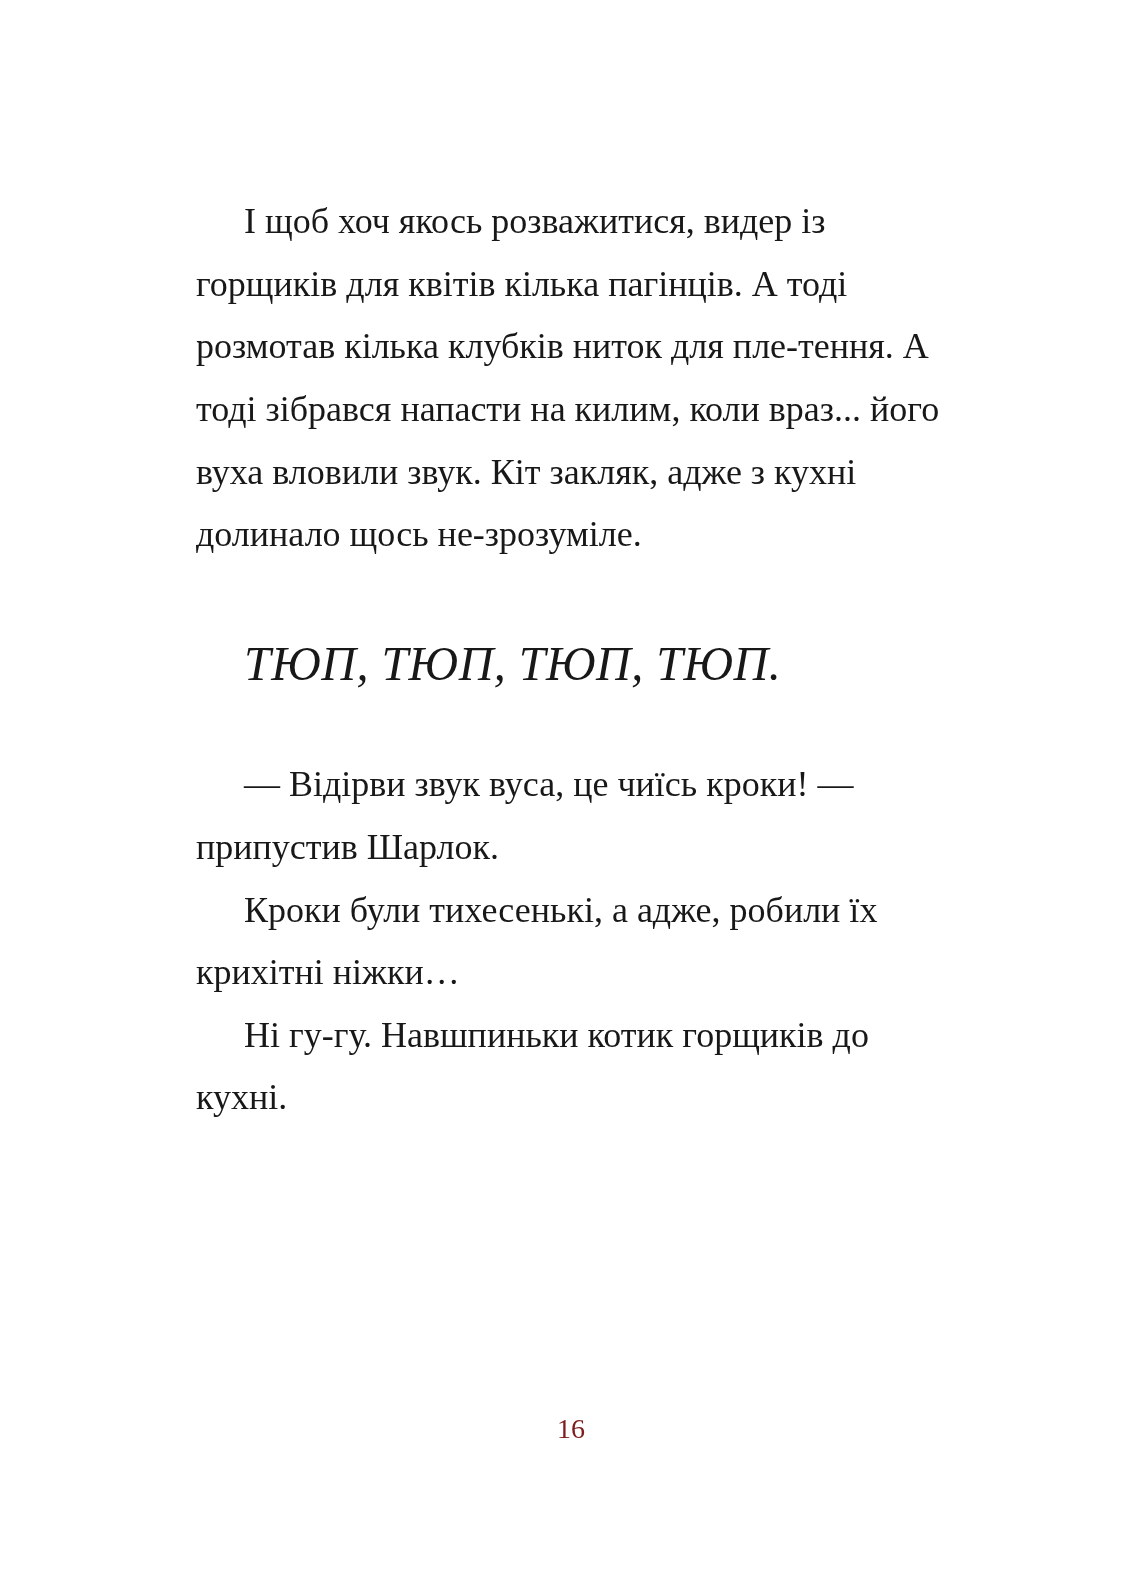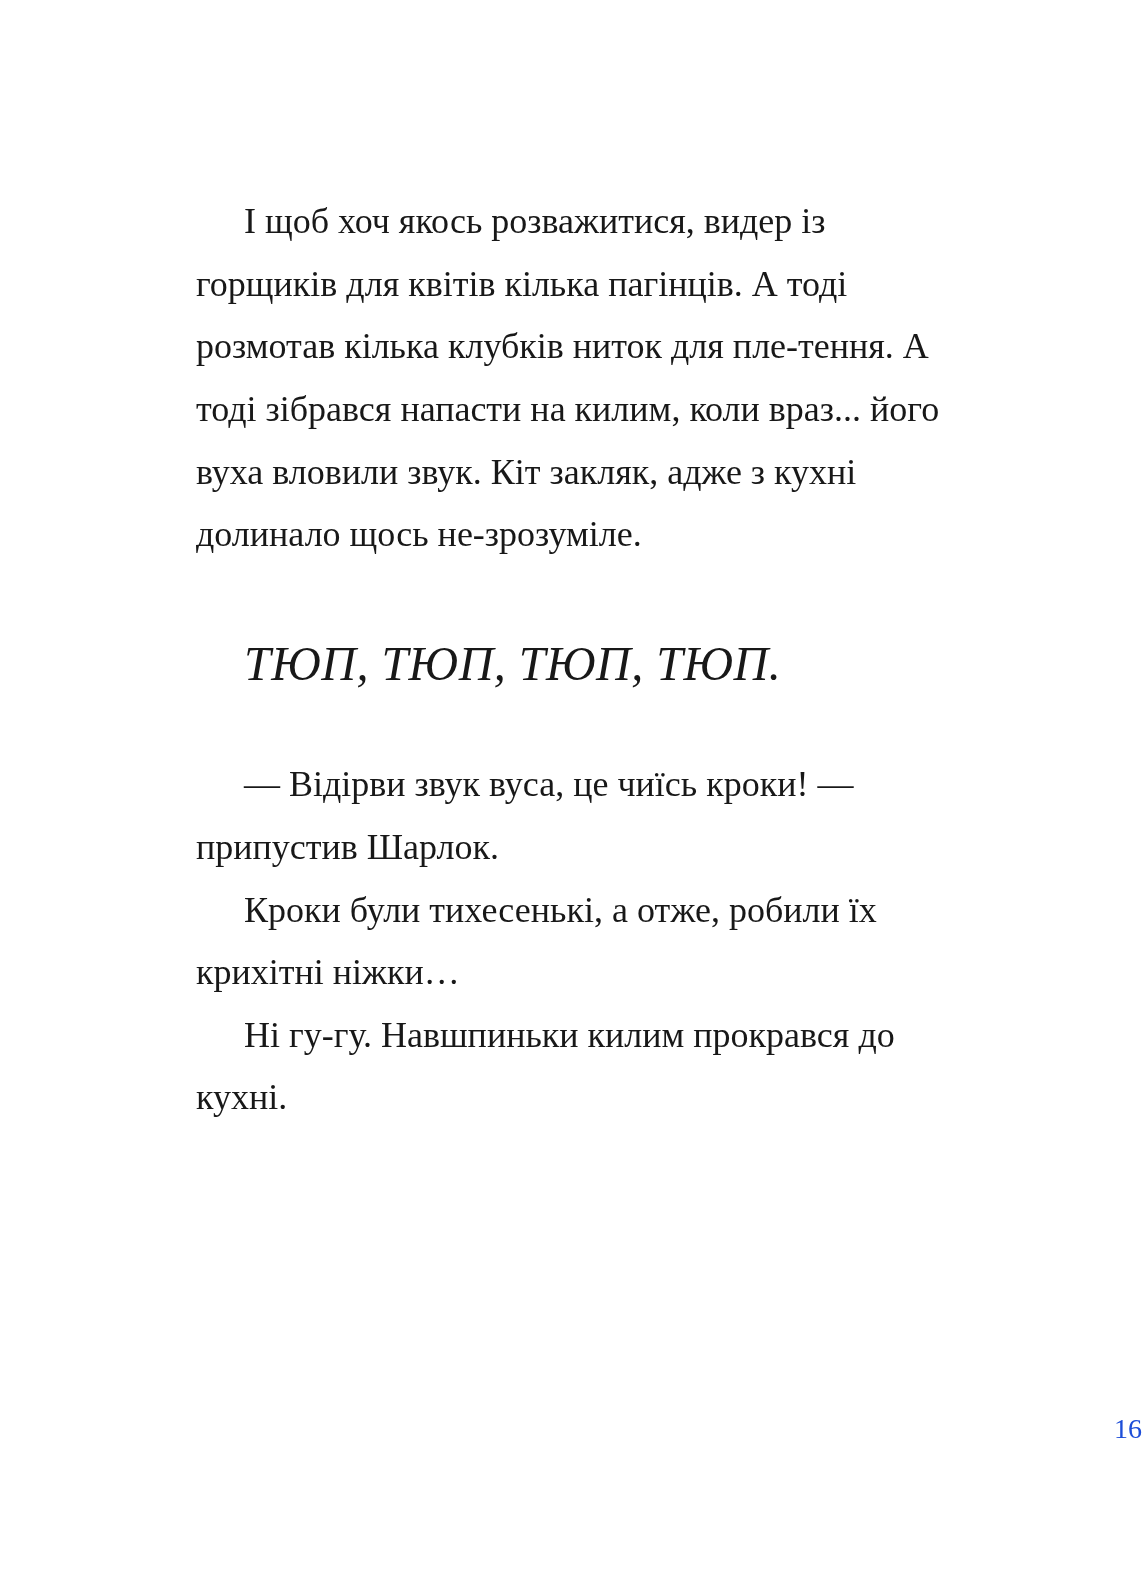--- a/index.html
+++ b/index.html
@@ -51,47 +51,47 @@
     color: #181818;
   }
   .dialog-group .para {
     text-indent: 48px;
   }
   .page-number {
     position: absolute;
     left: 0;
     right: 0;
     top: 1413px;
-    text-align: right;
+    text-align: center;
     font-family: "Liberation Serif", "DejaVu Serif", serif;
     font-size: 28px;
-    color: #1d4ed8;
+    color: #7f1d1d;
   }
 </style>
 </head>
 <body>
 
 <div class="page">
 
   <div class="text-block">
 
     <p class="para">І щоб хоч якось розважитися, видер із горщиків для квітів кілька пагінців. А тоді розмотав кілька клубків ниток для пле-тення. А тоді зібрався напасти на килим, коли враз... його вуха вловили звук. Кіт закляк, адже з кухні долинало щось не-зрозуміле.</p>
 
     <div class="gap-large"></div>
 
     <p class="sound-line">ТЮП, ТЮП, ТЮП, ТЮП.</p>
 
     <div class="gap-medium"></div>
 
     <div class="dialog-group">
       <p class="para">— Відірви звук вуса, це чиїсь кроки! — припустив Шарлок.</p>
 
-      <p class="para">Кроки були тихесенькі, а отже, робили їх крихітні ніжки…</p>
+      <p class="para">Кроки були тихесенькі, а адже, робили їх крихітні ніжки…</p>
 
 
-      <p class="para">Ні гу-гу. Навшпиньки килим прокрався до кухні.</p>
+      <p class="para">Ні гу-гу. Навшпиньки котик горщиків до кухні.</p>
     </div>
 
   </div>
 
   <div class="page-number">16</div>
 
 </div>
 
 </body></html>

